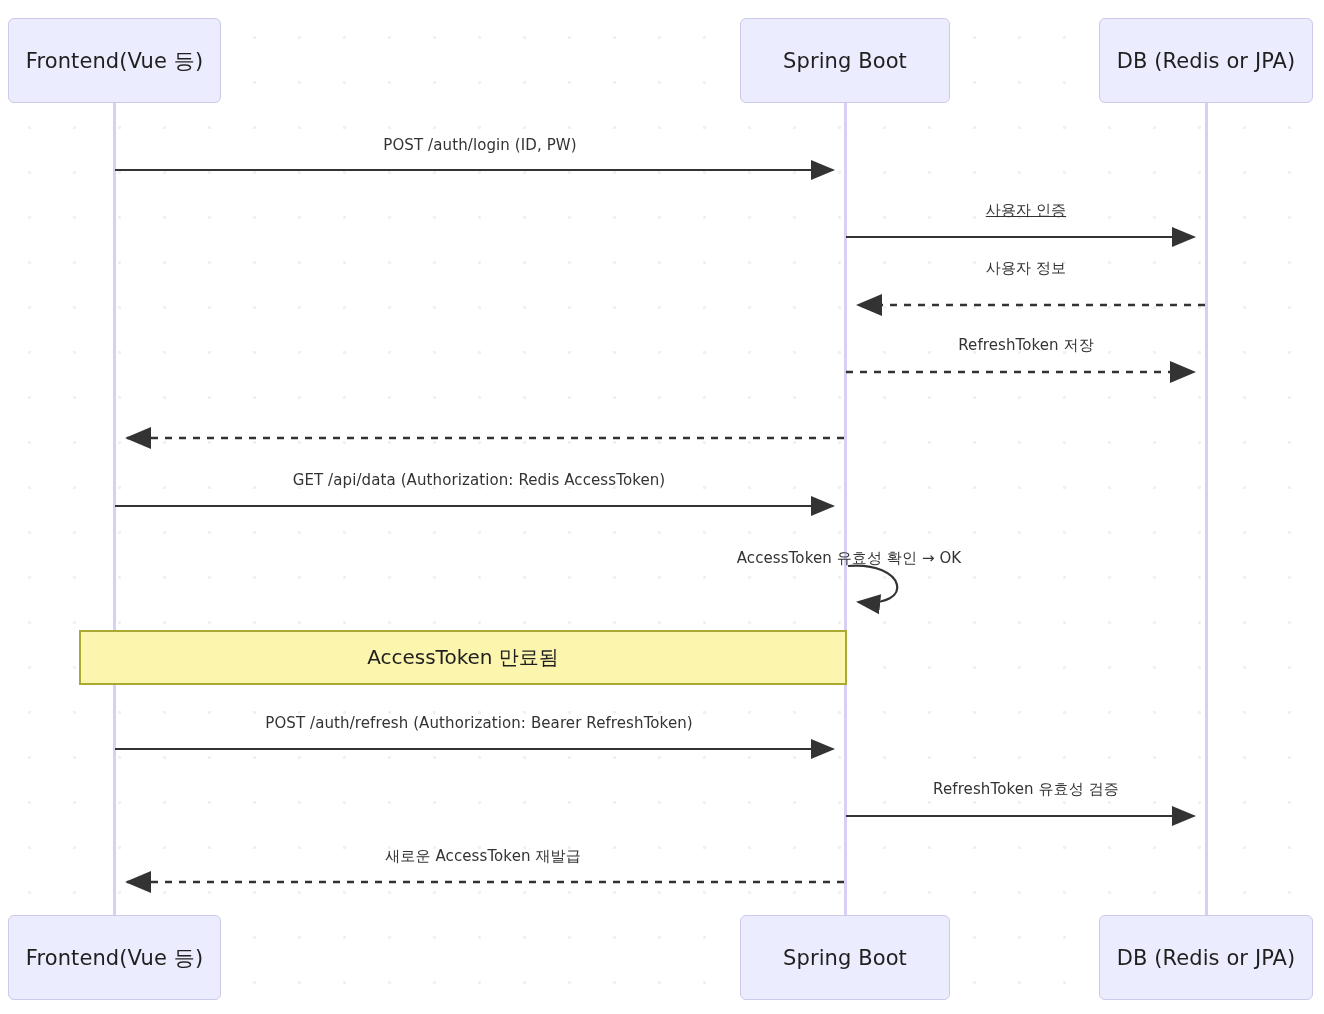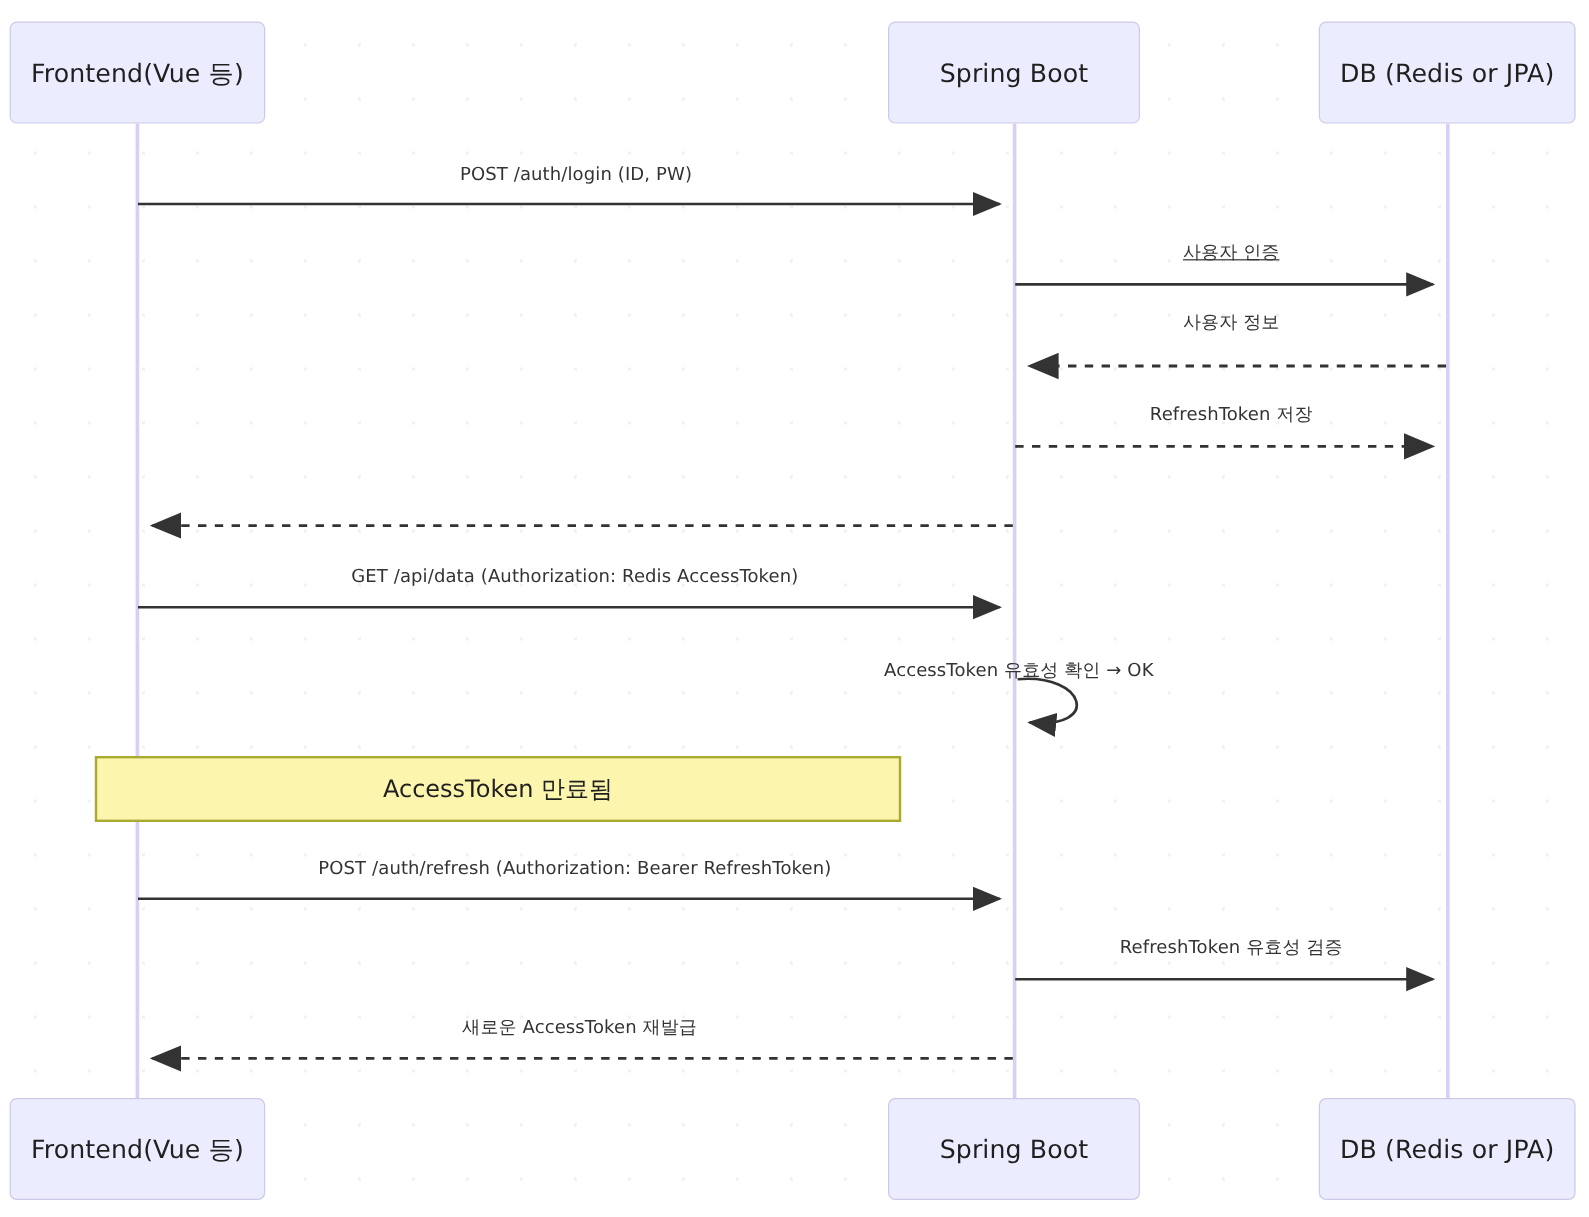--- a/index.html
+++ b/index.html
@@ -117,21 +117,21 @@
   <div class="msg-label" style="left:480px; top:136px;">POST /auth/login (ID, PW)</div>
   <div class="msg-label" style="left:1026px; top:201px;text-decoration:underline;">사용자 인증</div>
   <div class="msg-label" style="left:1026px; top:259px;">사용자 정보</div>
   <div class="msg-label" style="left:1026px; top:336px;text-align:center;">RefreshToken 저장</div>
   <div class="msg-label" style="left:479px; top:471px;">GET /api/data (Authorization: Redis AccessToken)</div>
   <div class="msg-label" style="left:849px; top:537px;margin-top:12px;">AccessToken 유효성 확인 → OK</div>
   <div class="msg-label" style="left:1026px; top:780px;">RefreshToken 유효성 검증</div>
   <div class="msg-label" style="left:479px; top:714px;">POST /auth/refresh (Authorization: Bearer RefreshToken)</div>
   <div class="msg-label" style="left:483px; top:847px;">새로운 AccessToken 재발급</div>
 
-  <div class="note-box" style="left:79px; top:630px; width:672px; height:55px;">
+  <div class="note-box" style="left:79px; top:630px; width:768px; height:55px;">
     <span class="note-text">AccessToken 만료됨</span>
   </div>
 
   <div class="participant-box" style="left:8px; top:18px; width:213px; height:85px;">
     <span class="participant-label">Frontend(Vue 등)</span>
   </div>
   <div class="participant-box" style="left:740px; top:18px; width:210px; height:85px;">
     <span class="participant-label">Spring Boot</span>
   </div>
   <div class="participant-box" style="left:1099px; top:18px; width:214px; height:85px;">

